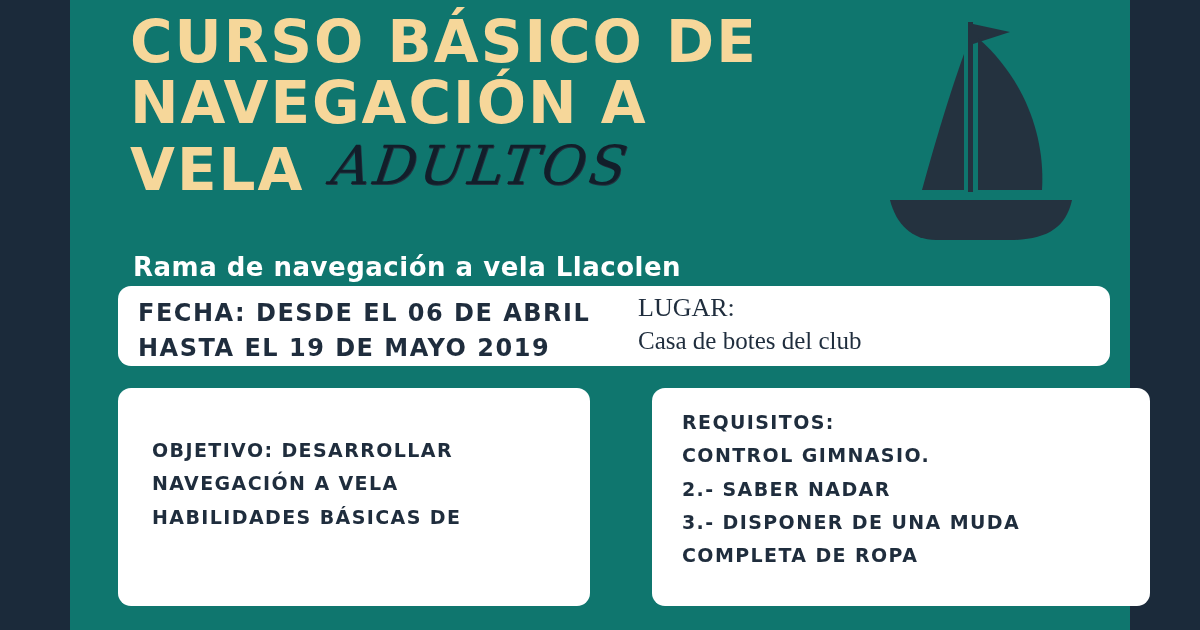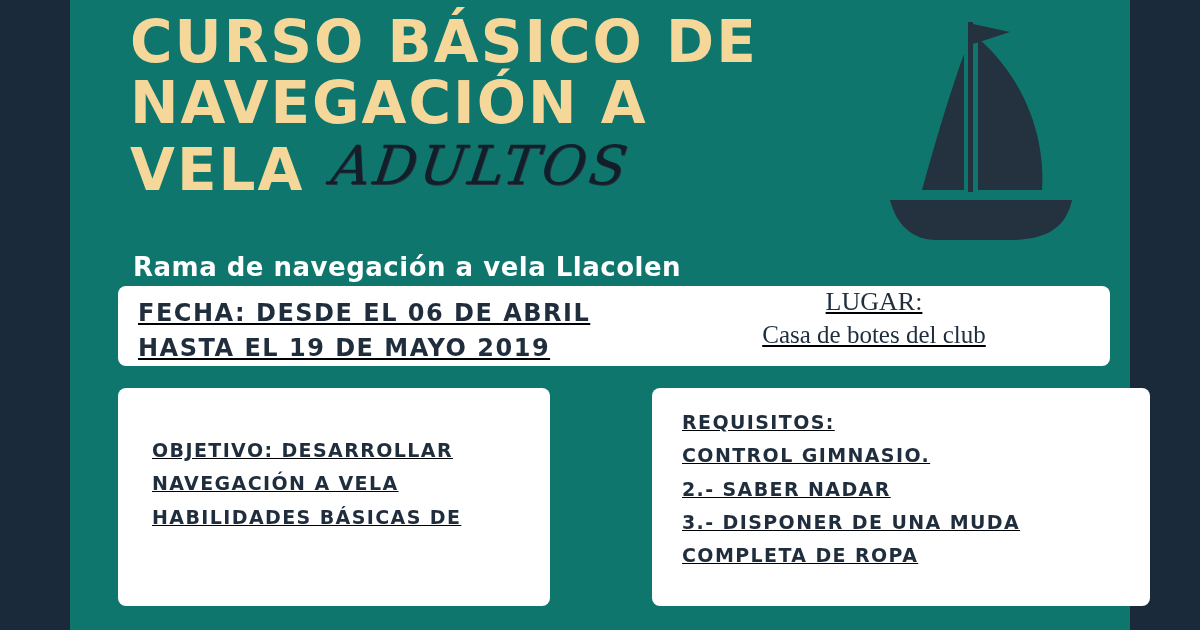--- a/index.html
+++ b/index.html
@@ -83,38 +83,38 @@
     font-size: 26px;
     letter-spacing: 0.5px;
     color: #ffffff;
     margin: 0;
   }
 
   
   .card {
     position: absolute;
     background: #ffffff;
-    border-radius: 8px;
+    border-radius: 13px;
     box-sizing: border-box;
-    text-decoration: underline;
   }
   .card-top {
     left: 118px;
     top: 286px;
     width: 992px;
     height: 80px;
     display: flex;
   }
   .card-top .left-col {
     flex: 0 0 500px;
     padding: 10px 0 0 20px;
   }
   .card-top .right-col {
     flex: 1;
-    text-align: center;
+    text-align: left;
+    padding-top: 6px;
   }
   .fecha-line {
     font-family: "DejaVu Sans", sans-serif;
     font-weight: bold;
     font-size: 24px;
     letter-spacing: 1.5px;
     color: #1f2d3d;
     line-height: 1.45;
     text-transform: uppercase;
   }
@@ -127,21 +127,21 @@
   .lugar-text {
     font-family: "Liberation Serif", serif;
     font-size: 25px;
     color: #1f2d3d;
     line-height: 1.4;
   }
 
   .card-objetivo {
     left: 118px;
     top: 388px;
-    width: 432px;
+    width: 472px;
     height: 218px;
     padding: 46px 44px 0 34px;
   }
   .card-requisitos {
     left: 612px;
     top: 388px;
     width: 498px;
     height: 218px;
     padding: 18px 18px 0 30px;
     margin-left: 40px;

